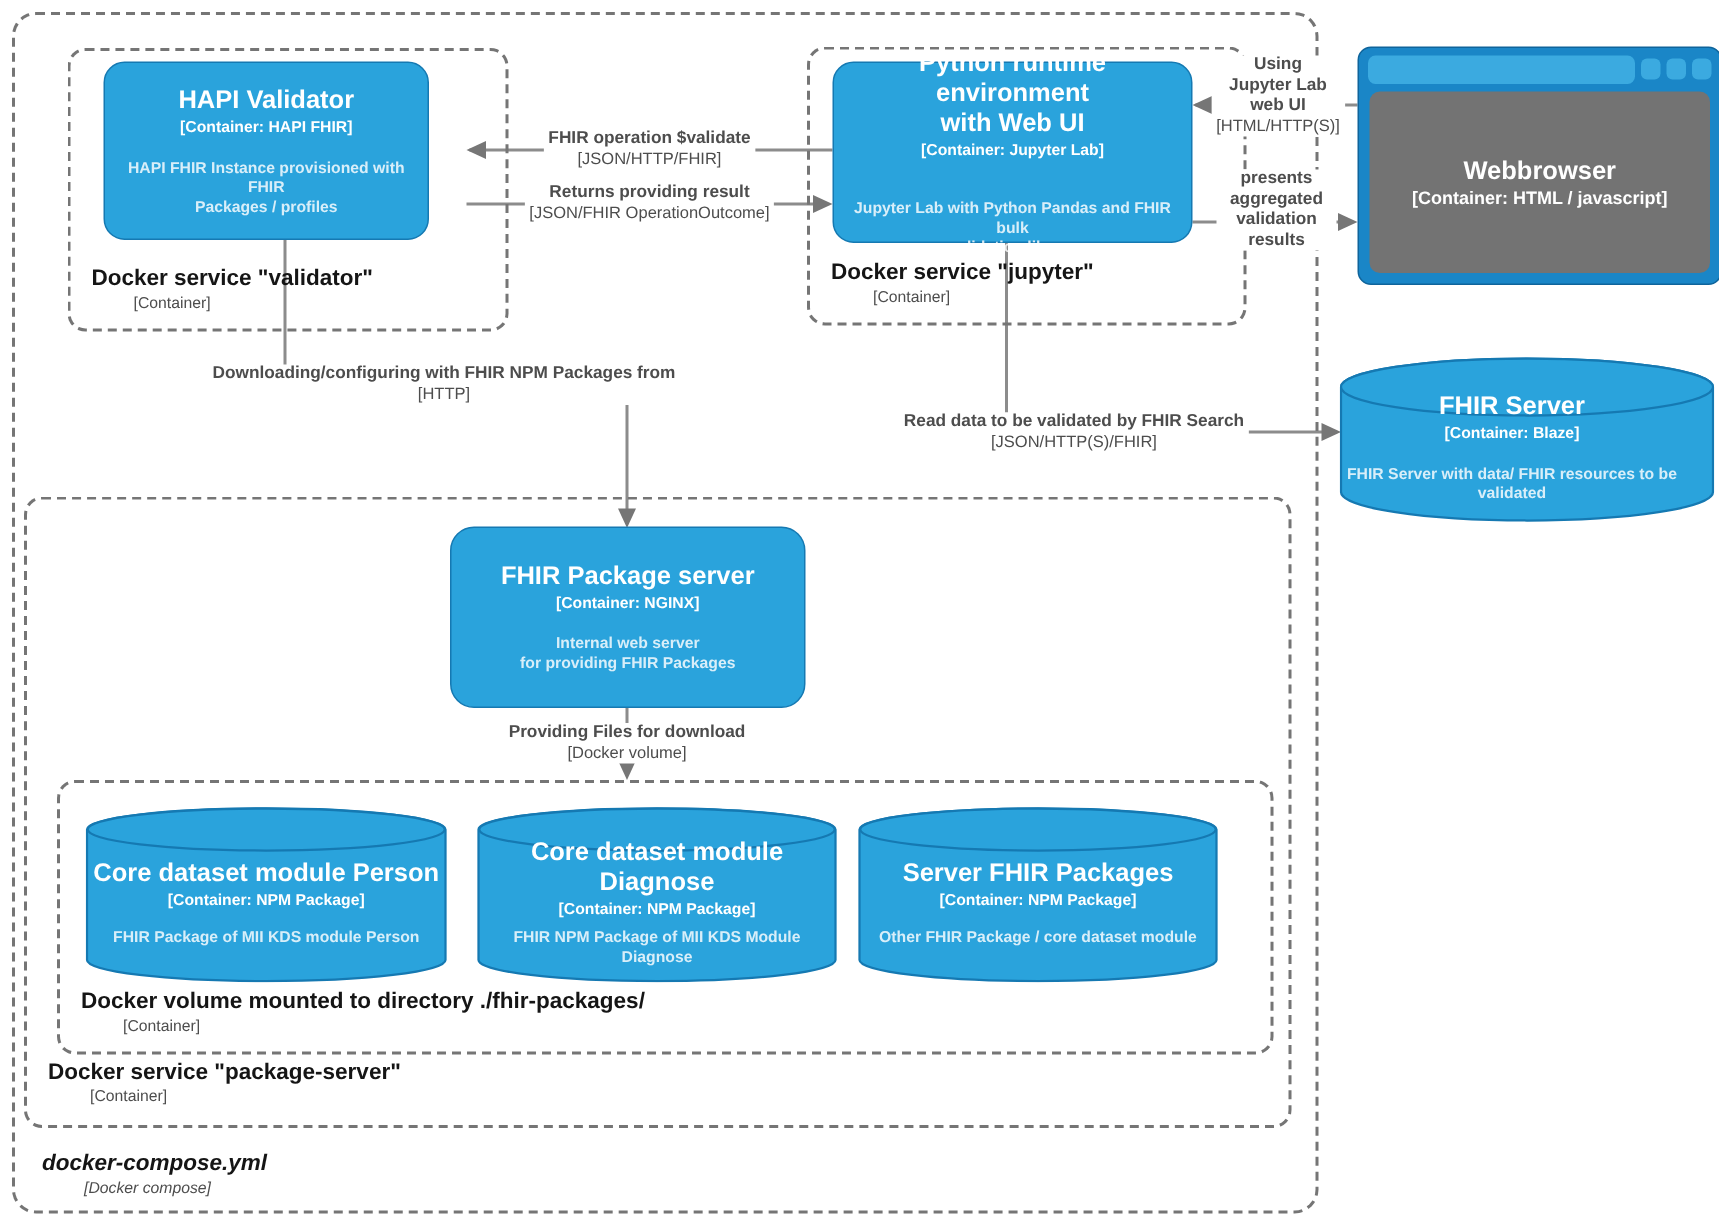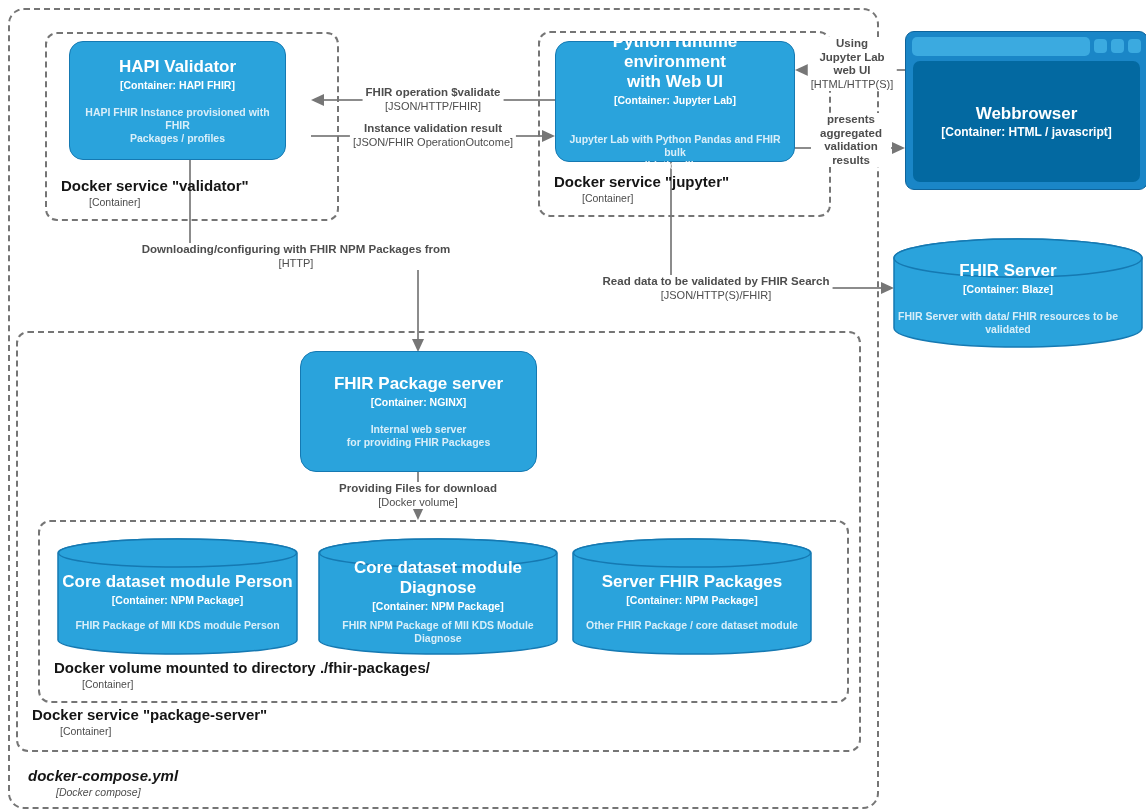--- a/index.html
+++ b/index.html
@@ -25,21 +25,21 @@
   .cyl{position:absolute;}
   .cyl svg{position:absolute;left:0;top:0;}
   .cyl-text{position:absolute;left:0;right:0;top:0;bottom:0;display:flex;flex-direction:column;
             align-items:center;justify-content:center;text-align:center;color:#fff;padding:14px 2px 4px 2px;}
 
   
   .browser{position:absolute;background:#1A86C7;border:1.5px solid #0F649B;border-radius:9px;}
   .b-bar{position:absolute;left:6px;top:5px;right:6px;height:19px;}
   .b-addr{position:absolute;left:0;top:0;height:19px;width:178px;background:#3BAAE0;border-radius:5px;}
   .b-btn{position:absolute;top:2px;width:13px;height:14px;background:#3BAAE0;border-radius:4px;}
-  .b-content{position:absolute;left:7px;right:7px;top:29px;bottom:7px;background:#0369a1;border-radius:7px;
+  .b-content{position:absolute;left:7px;right:7px;top:29px;bottom:7px;background:#737373;border-radius:7px;
              display:flex;flex-direction:column;align-items:center;justify-content:center;text-align:left;color:#fff;}
 
   
   .lineh,.linev{position:absolute;background:#8c8c8c;}
   .lineh{height:1.7px;} .linev{width:1.7px;}
   .arrow{position:absolute;width:0;height:0;}
   .arrow.left {border-top:6px solid transparent;border-bottom:6px solid transparent;border-right:13px solid #767676;}
   .arrow.right{border-top:6px solid transparent;border-bottom:6px solid transparent;border-left:13px solid #767676;}
   .arrow.down {border-left:6px solid transparent;border-right:6px solid transparent;border-top:13px solid #767676;}
 
@@ -196,21 +196,21 @@
       <div class="nd" style="margin-top:12px;">Other FHIR Package / core dataset module</div>
     </div>
   </div>
 
   <div class="elabel" style="left:433px;top:86px;">
     <span class="el-main">FHIR operation $validate</span>
     <span class="el-tech">[JSON/HTTP/FHIR]</span>
   </div>
 
   <div class="elabel" style="left:433px;top:122px;">
-    <span class="el-main">Instance validation result</span>
+    <span class="el-main">Returns providing result</span>
     <span class="el-tech">[JSON/FHIR OperationOutcome]</span>
   </div>
 
   <div class="elabel narrow" style="left:852px;top:37px;">
     <span class="el-main">Using Jupyter Lab web UI</span>
     <span class="el-tech">[HTML/HTTP(S)]</span>
   </div>
 
   <div class="elabel narrow" style="left:851px;top:113px;">
     <span class="el-main">presents aggregated validation results</span>

